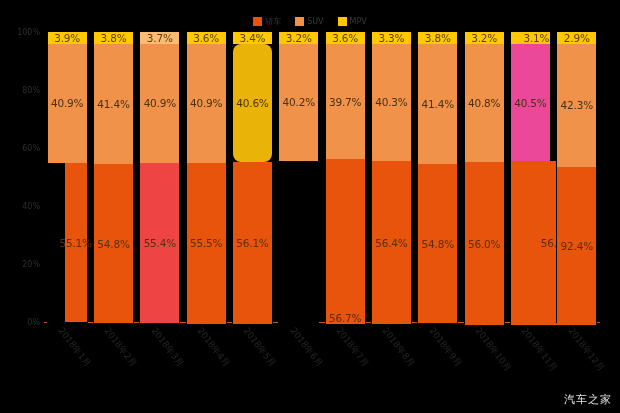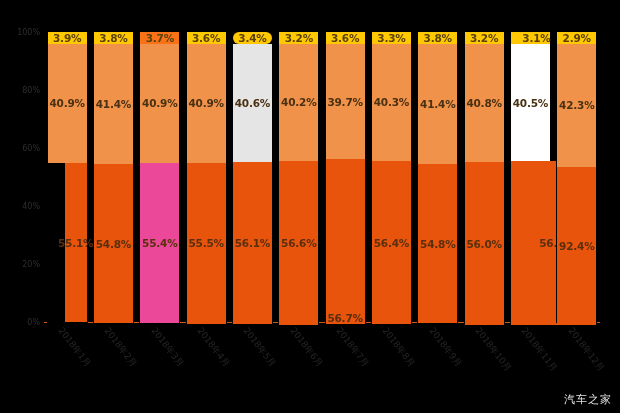--- a/index.html
+++ b/index.html
@@ -21,21 +21,21 @@
          font-size:8px;color:#2e2e2e;white-space:nowrap;}
   .axisline{position:absolute;background:#cf5a14;}
   #xline{left:44px;top:322px;width:556px;height:1px;}
 
   
   #bars{position:absolute;left:0;top:0;width:100%;height:100%;
         display:flex;align-items:flex-end;}
   .slot{flex:1 1 0;height:100%;display:flex;justify-content:center;}
   .bar{position:relative;width:39px;height:100%;
        display:flex;flex-direction:column;
-       outline:1px solid #000;font-weight:bold;}
+       outline:1px solid #000;}
   .seg{position:relative;display:flex;align-items:center;
        justify-content:center;box-sizing:border-box;}
   .seg span{font-size:10.5px;color:#4a3112;letter-spacing:-0.2px;
             white-space:nowrap;}
   .seg.nev span{color:#5a4208;}
   .seg.sedan span{color:#5a2f0d;}
 
   
   #xlabels{position:absolute;left:44px;top:323px;width:556px;height:68px;
            display:flex;}
@@ -47,20 +47,34 @@
 
   
   #wm{position:absolute;right:8px;bottom:6px;font-size:11px;color:#e2e2e2;
       letter-spacing:1px;}
 </style>
 </head>
 <body>
 
 <div id="stage">
 
+  <div id="legend">
+      <div class="leg-item">
+        <span class="leg-sw" style="background: rgb(232, 84, 12);"></span>
+        <span class="leg-tx">轿车</span>
+      </div>
+      <div class="leg-item">
+        <span class="leg-sw" style="background: rgb(240, 146, 74);"></span>
+        <span class="leg-tx">SUV</span>
+      </div>
+      <div class="leg-item">
+        <span class="leg-sw" style="background: rgb(255, 200, 0);"></span>
+        <span class="leg-tx">MPV</span>
+      </div>
+    </div>
 
   <div id="yaxis">
       <div class="ytick" style="top: 0px;">100%</div>
       <div class="ytick" style="top: 58px; margin-left: 32px;">80%</div>
       <div class="ytick" style="top: 116px;">60%</div>
       <div class="ytick" style="top: 174px;">40%</div>
       <div class="ytick" style="top: 232px;">20%</div>
       <div class="ytick" style="top: 290px;">0%</div>
     </div>
 
@@ -89,68 +103,65 @@
             <div class="seg suv" style="background: rgb(240, 146, 74); flex: 0 0 41.4%;">
               <span>41.4%</span>
             </div>
             <div class="seg sedan" style="background: rgb(232, 84, 12); flex: 0 0 54.8%;">
               <span>54.8%</span>
             </div>
           </div>
         </div>
         <div class="slot">
           <div class="bar">
-            <div class="seg nev" style="background: #f97316; flex: 0 0 3.7%;">
+            <div class="seg nev" style="background: #fdba74; flex: 0 0 3.7%;">
               <span>3.7%</span>
             </div>
             <div class="seg suv" style="background: rgb(240, 146, 74); flex: 0 0 40.9%;">
               <span>40.9%</span>
             </div>
-            <div class="seg sedan" style="background: #ec4899; flex: 0 0 55.4%;">
+            <div class="seg sedan" style="background: #ef4444; flex: 0 0 55.4%;">
               <span>55.4%</span>
             </div>
           </div>
         </div>
         <div class="slot">
           <div class="bar">
             <div class="seg nev" style="background: rgb(255, 200, 0); flex: 0 0 3.6%;">
               <span>3.6%</span>
             </div>
             <div class="seg suv" style="background: rgb(240, 146, 74); flex: 0 0 40.9%;">
               <span>40.9%</span>
             </div>
             <div class="seg sedan" style="background: rgb(232, 84, 12); flex: 0 0 55.5%;">
               <span>55.5%</span>
             </div>
           </div>
         </div>
         <div class="slot">
           <div class="bar">
-            <div class="seg nev" style="background: rgb(255, 200, 0); flex: 0 0 3.4%; border-radius: 6px;">
+            <div class="seg nev" style="background: rgb(255, 200, 0); flex: 0 0 3.4%;">
               <span>3.4%</span>
             </div>
-            <div class="seg suv" style="background: #e5e5e5; flex: 0 0 40.6%;">
+            <div class="seg suv" style="background: #eab308; flex: 0 0 40.6%; border-radius: 8px;">
               <span>40.6%</span>
             </div>
             <div class="seg sedan" style="background: rgb(232, 84, 12); flex: 0 0 56.1%;">
               <span>56.1%</span>
             </div>
           </div>
         </div>
         <div class="slot">
           <div class="bar">
             <div class="seg nev" style="background: rgb(255, 200, 0); flex: 0 0 3.2%;">
               <span>3.2%</span>
             </div>
             <div class="seg suv" style="background: rgb(240, 146, 74); flex: 0 0 40.2%;">
               <span>40.2%</span>
             </div>
-            <div class="seg sedan" style="background: rgb(232, 84, 12); flex: 0 0 56.6%;">
-              <span>56.6%</span>
-            </div>
           </div>
         </div>
         <div class="slot">
           <div class="bar">
             <div class="seg nev" style="background: rgb(255, 200, 0); flex: 0 0 3.6%;">
               <span>3.6%</span>
             </div>
             <div class="seg suv" style="background: rgb(240, 146, 74); flex: 0 0 39.7%;">
               <span>39.7%</span>
             </div>
@@ -196,21 +207,21 @@
             <div class="seg sedan" style="background: rgb(232, 84, 12); flex: 0 0 56%;">
               <span>56.0%</span>
             </div>
           </div>
         </div>
         <div class="slot">
           <div class="bar">
             <div class="seg nev" style="background: rgb(255, 200, 0); flex: 0 0 3.1%; padding-left: 12px;">
               <span>3.1%</span>
             </div>
-            <div class="seg suv" style="background: #ffffff; flex: 0 0 40.5%;">
+            <div class="seg suv" style="background: #ec4899; flex: 0 0 40.5%;">
               <span>40.5%</span>
             </div>
             <div class="seg sedan" style="background: rgb(232, 84, 12); flex: 0 0 56.5%; padding-left: 46px;">
               <span>56.5%</span>
             </div>
           </div>
         </div>
         <div class="slot">
           <div class="bar">
             <div class="seg nev" style="background: rgb(255, 200, 0); flex: 0 0 2.9%;">

